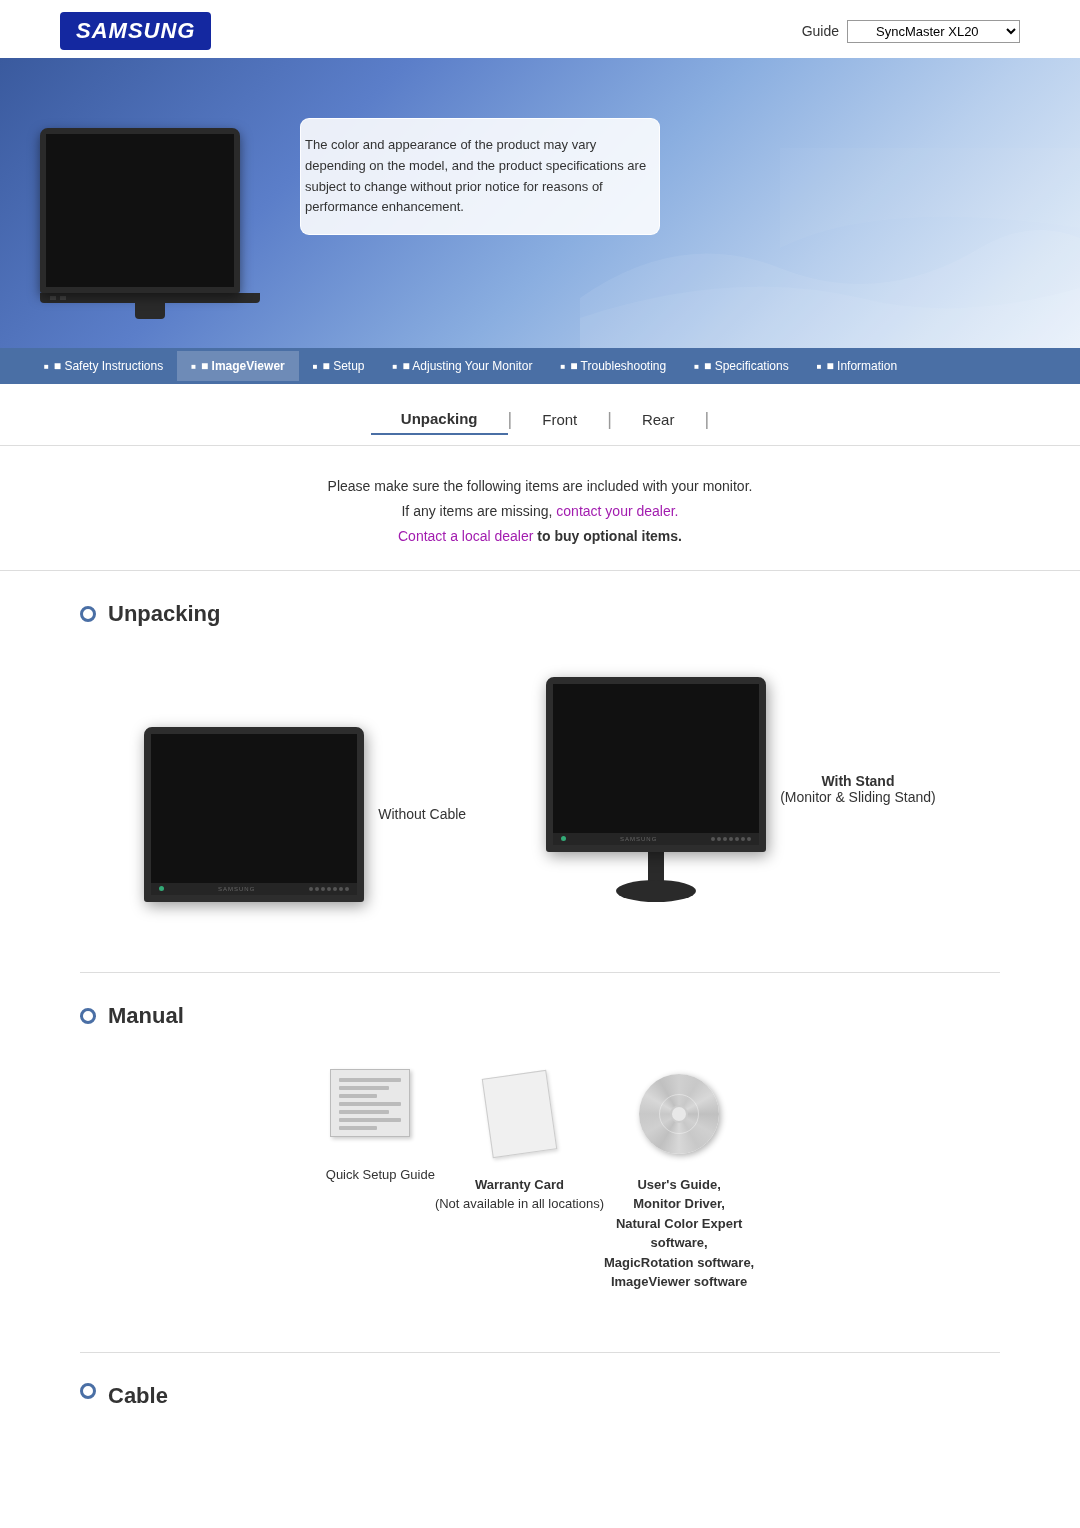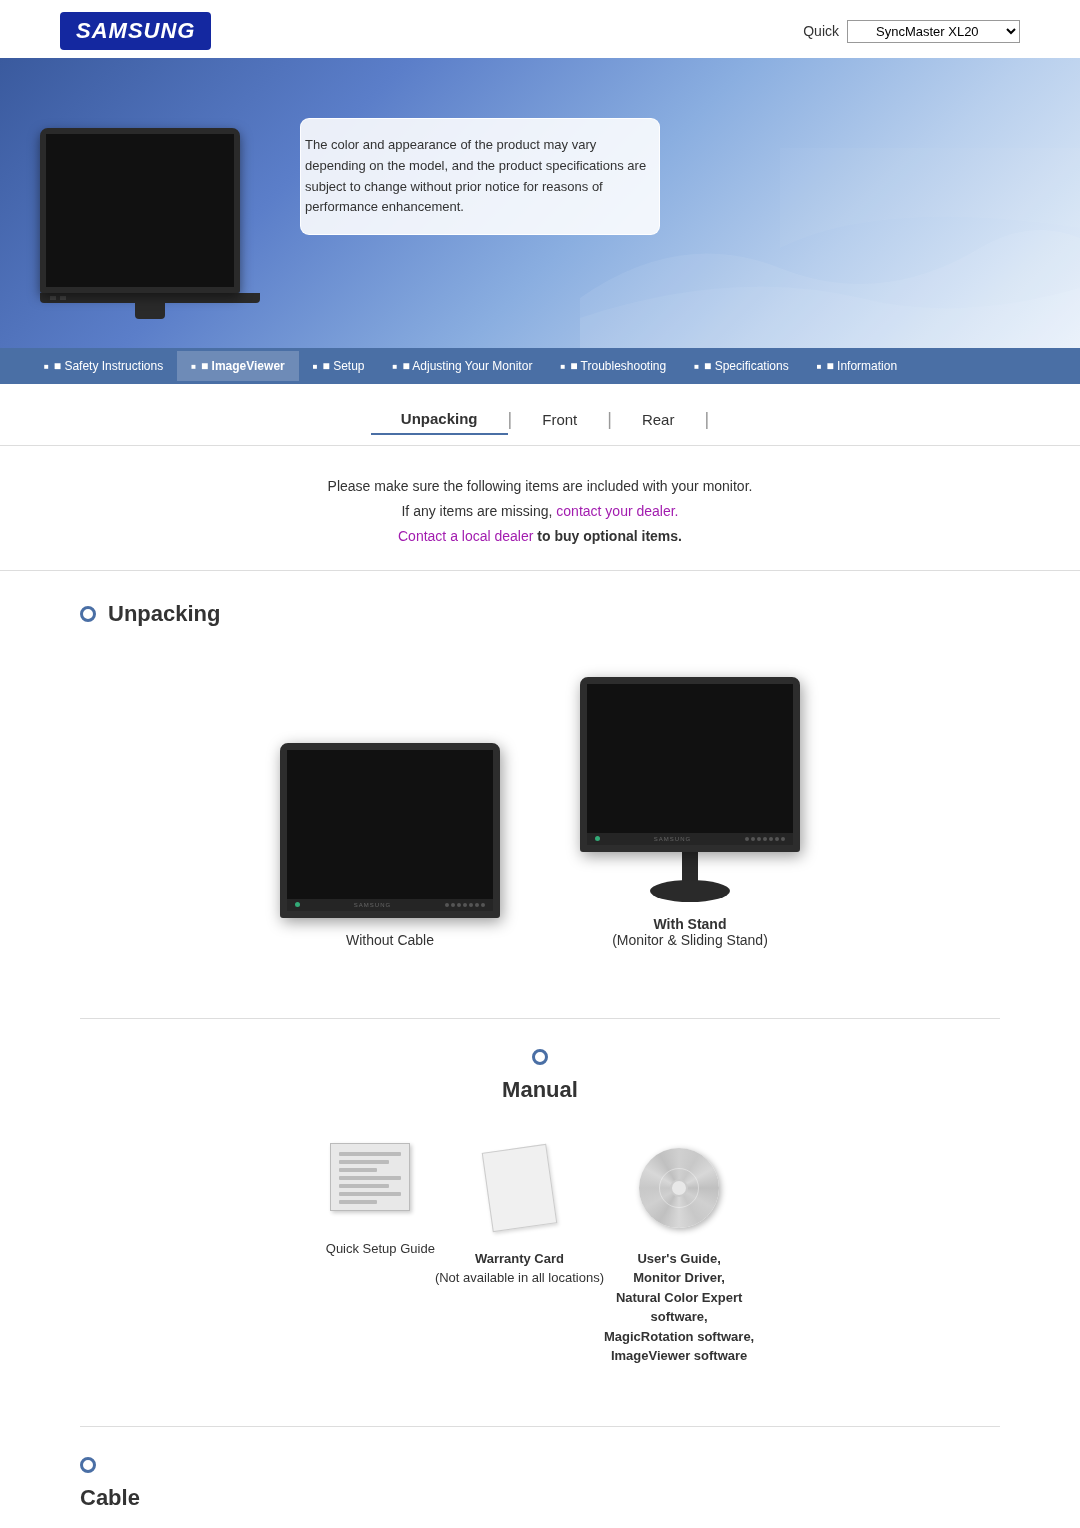--- a/index.html
+++ b/index.html
@@ -215,21 +215,21 @@
     
     .monitors-row {
       display: flex;
       align-items: flex-end;
       justify-content: center;
       gap: 80px;
       padding: 20px 0 30px;
     }
     .monitor-item {
       display: flex;
-      flex-direction: column;
+      flex-direction: row;
       align-items: center;
       gap: 14px;
     }
     .monitor-item-label {
       font-size: 14px;
       color: #333;
       text-align: center;
     }
 
     
@@ -308,21 +308,20 @@
 
     
     .manual-section {
       padding: 20px 80px 30px;
     }
     .manual-header {
       display: flex;
       align-items: center;
       gap: 12px;
       margin-bottom: 30px;
-      flex-direction: column;
     }
     .manual-items-row {
       display: flex;
       align-items: flex-start;
       justify-content: center;
       padding: 10px 0 20px;
     }
     .manual-item {
       display: flex;
       flex-direction: column;
@@ -445,21 +444,21 @@
       align-items: flex-start;
       gap: 12px;
     }
   </style>
 </head>
 <body>
 
 <div class="header">
   <div class="samsung-logo">SAMSUNG</div>
   <div class="model-selector">
-    <span>Quick</span>
+    <span>Guide</span>
     <select class="model-select">
       <option>SyncMaster XL20</option>
     </select>
   </div>
 </div>
 
 <div class="hero-banner">
   <div class="hero-monitor-left">
     <div class="monitor-frame-hero">
       <div class="monitor-screen-hero"></div>

